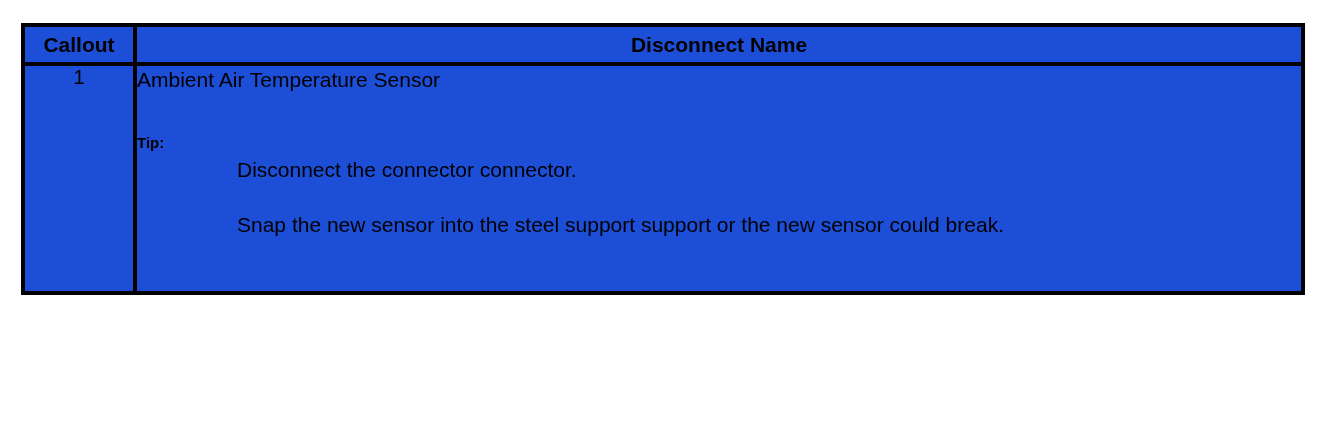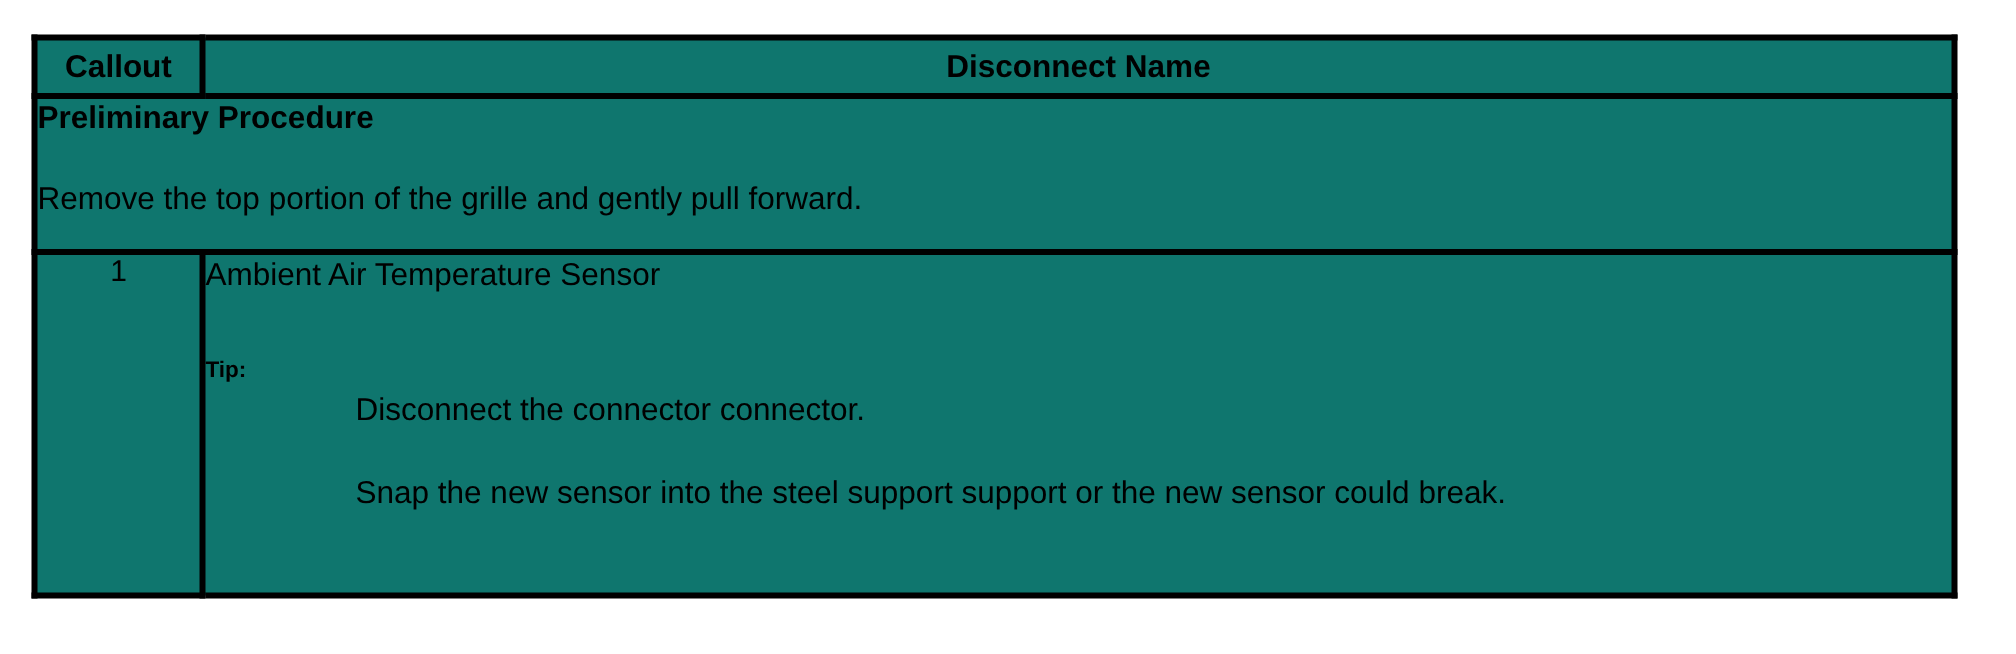--- a/index.html
+++ b/index.html
@@ -31,21 +31,21 @@
     border-collapse: collapse;
     table-layout: fixed;
     background: #ffffff;
   }
 
   .comp-table td,
   .comp-table th {
     border: 4px solid #000000;
     vertical-align: top;
     padding: 0;
-    background: #0f766e;
+    background: #1d4ed8;
   }
 
   
   .col-callout { width: 112px; }
   .col-name    { width: auto;  }
 
   
   .hdr-cell {
     height: 35px;
     text-align: center;
@@ -124,27 +124,20 @@
 
     <thead>
       <tr>
         <th class="hdr-cell hdr-callout">Callout</th>
         <th class="hdr-cell hdr-name">Disconnect Name</th>
       </tr>
     </thead>
 
     <tbody>
 
-      <tr>
-        <td class="prelim-cell" colspan="2">
-          <p class="prelim-title">Preliminary Procedure</p>
-          <div class="prelim-spacer"></div>
-          <p class="prelim-text">Remove the top portion of the grille and gently pull forward.</p>
-        </td>
-      </tr>
 
       <tr>
         <td class="callout-cell">1</td>
         <td class="name-cell">
           <p class="comp-name">Ambient Air Temperature Sensor</p>
           <div class="gap-a"></div>
           <p class="tip-label">Tip:</p>
           <p class="tip-line">Disconnect the connector connector.</p>
           <div class="gap-b"></div>
           <p class="tip-line">Snap the new sensor into the steel support support or the new sensor could break.</p>

